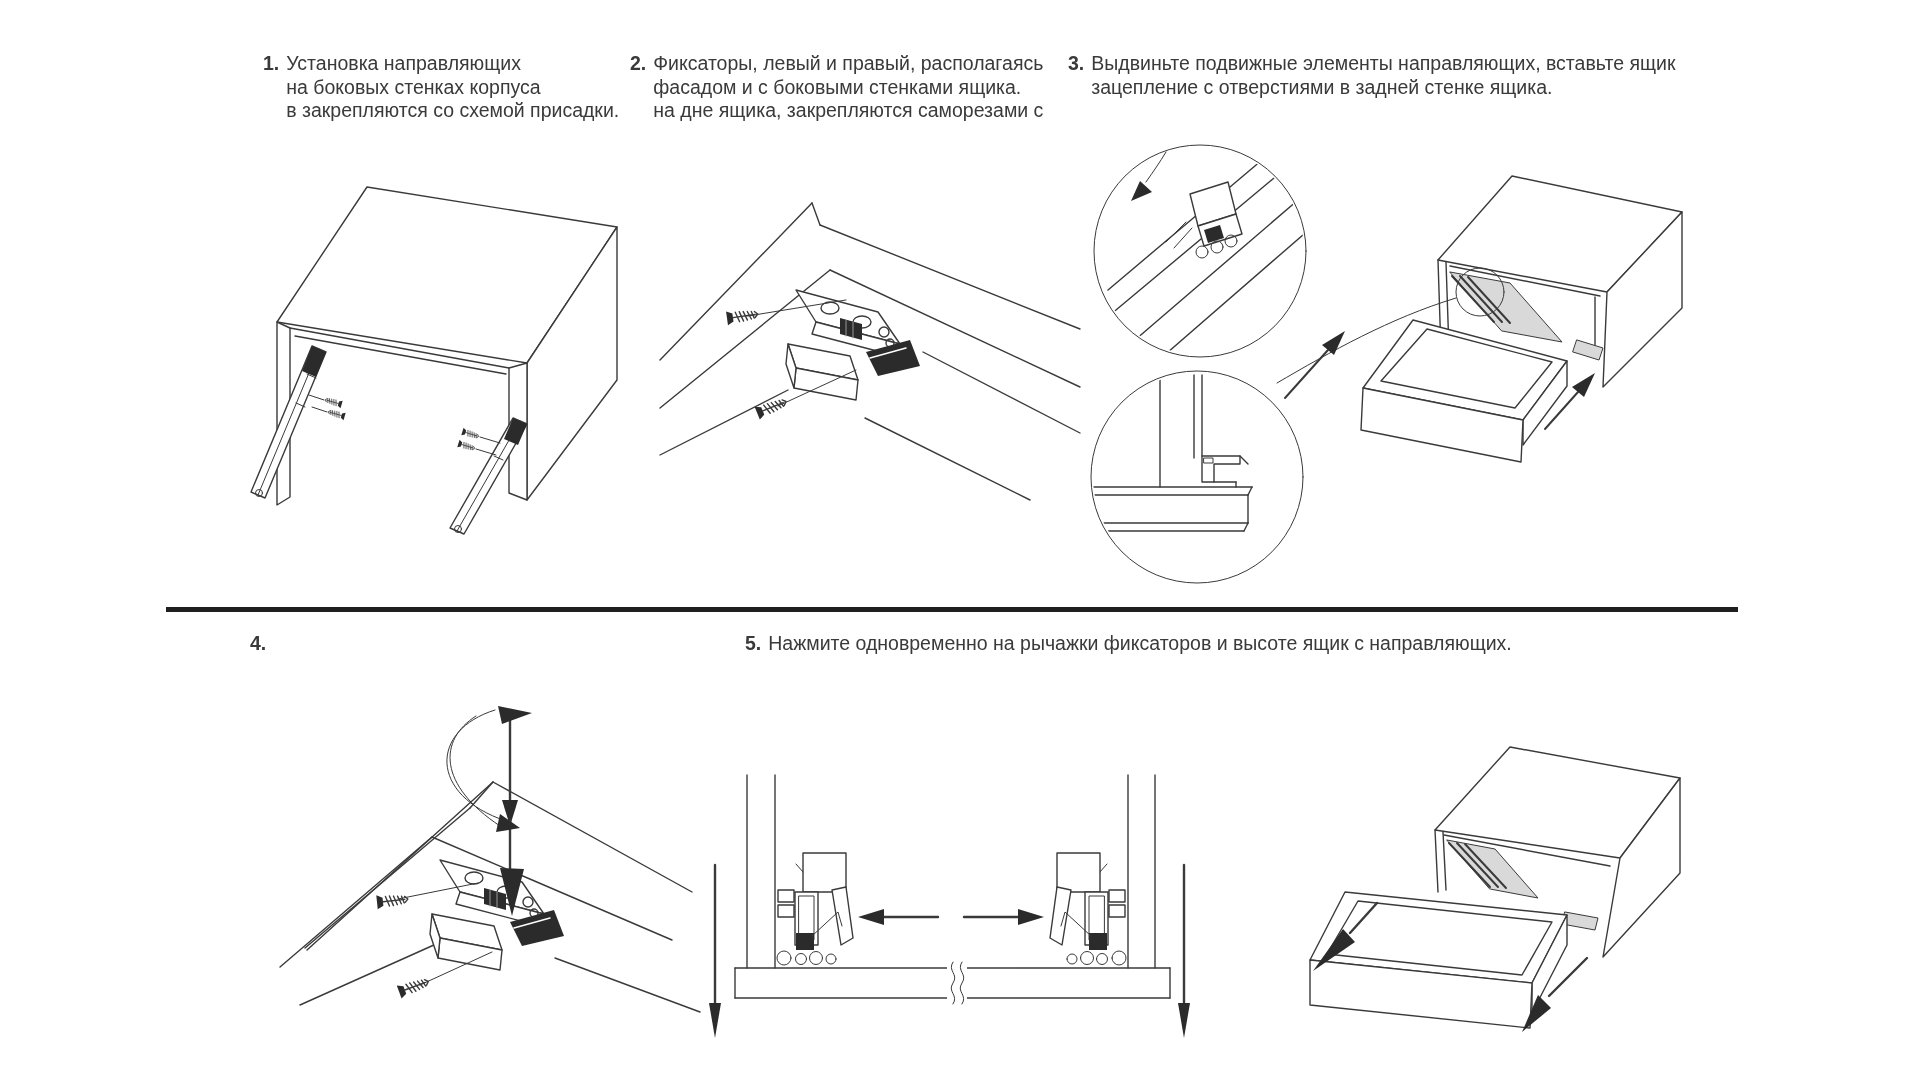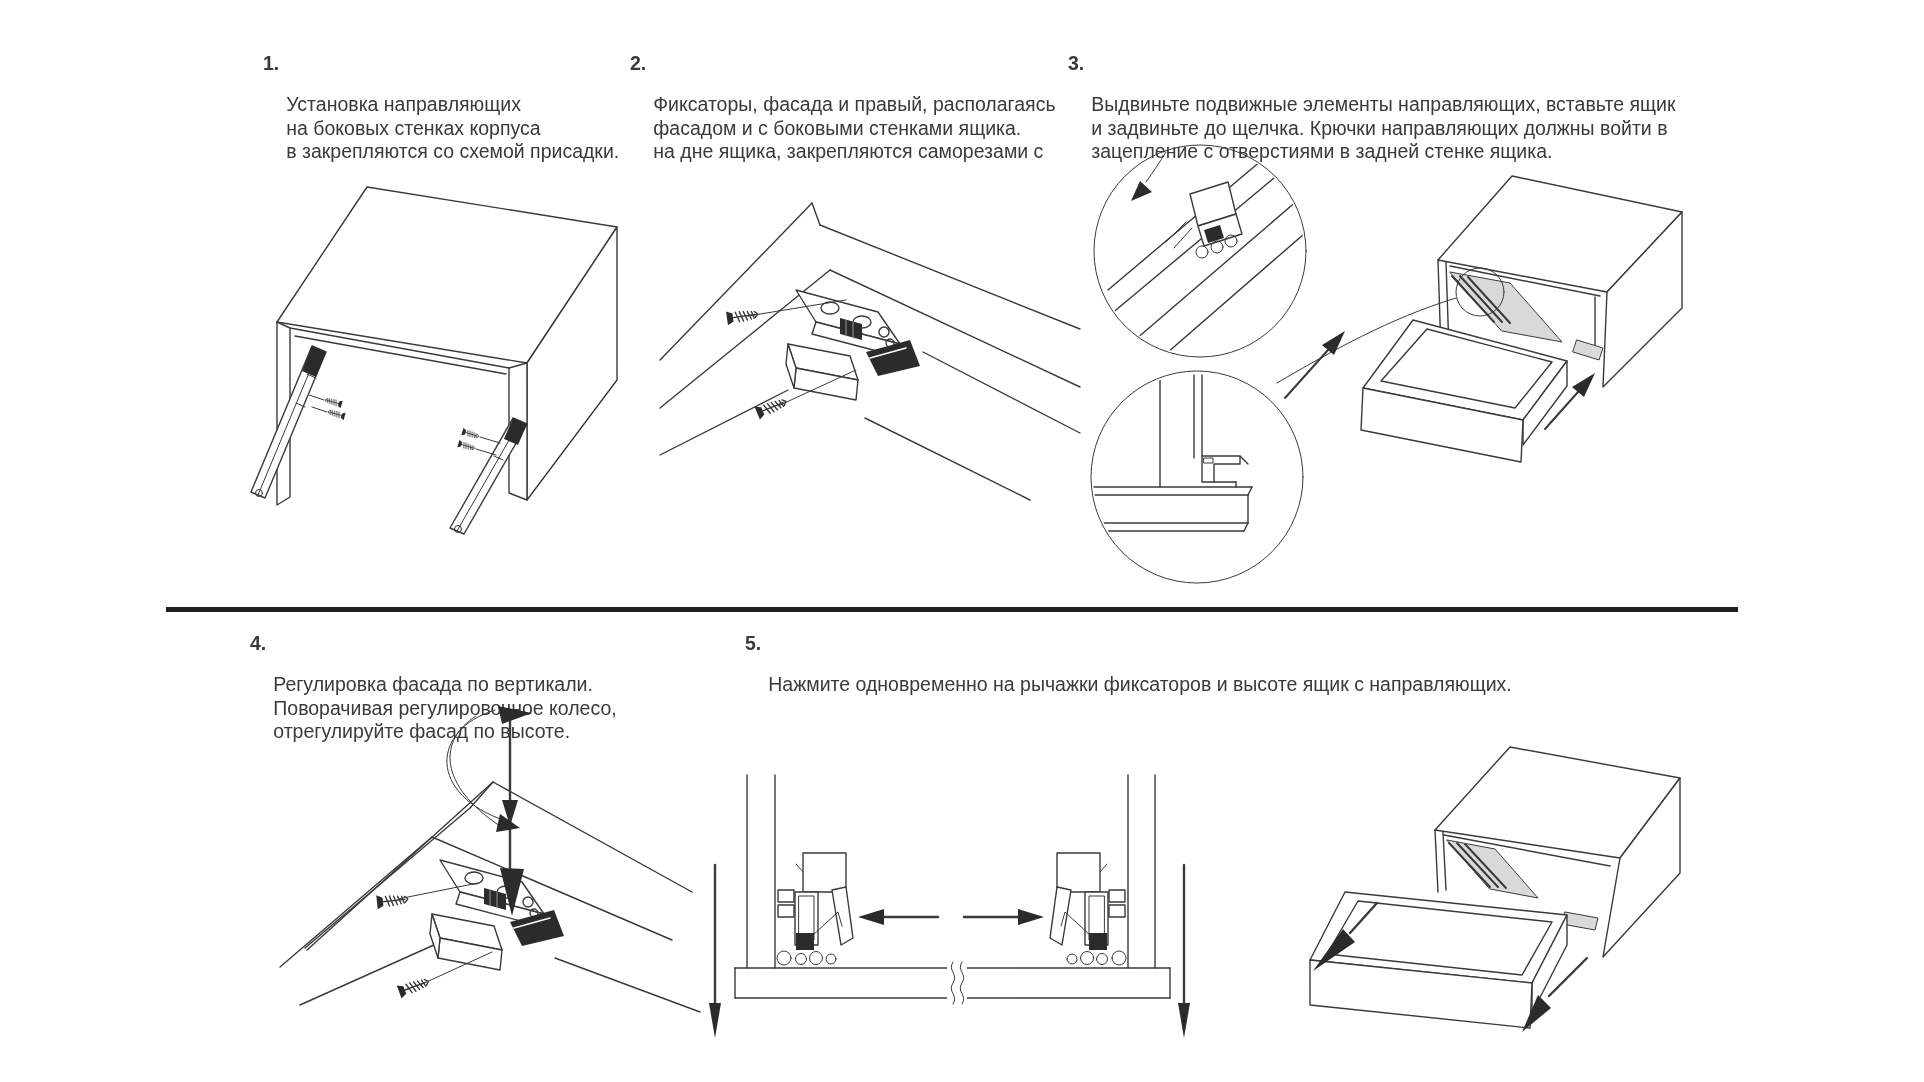--- a/index.html
+++ b/index.html
@@ -1,20 +1,20 @@
 <!DOCTYPE html>
 <html><head>
 <meta charset="utf-8">
 <style>
   html,body{margin:0;padding:0;background:#fff;}
   .page{position:relative;width:1924px;height:1082px;background:#fff;overflow:hidden;
         font-family:"Liberation Sans",sans-serif;color:#3a3a3a;}
   .step{position:absolute;display:flex;font-size:19.5px;line-height:23.5px;}
   .step .num{font-weight:bold;margin-right:7px;white-space:nowrap;}
-  .step .lines{white-space:nowrap;margin-top:41px;}
+  .step .lines{white-space:nowrap;}
   .step .lines span{display:block;}
   .divider{position:absolute;background:#1f1f1f;}
   .figure{position:absolute;}
   svg{display:block;overflow:visible;}
   .ln{stroke:#3a3a3a;stroke-width:1.4;fill:none;stroke-linejoin:round;stroke-linecap:round;}
   .face{stroke:#3a3a3a;stroke-width:1.4;fill:#ffffff;stroke-linejoin:round;}
   .gray{stroke:#3a3a3a;stroke-width:1;fill:#d9d9d9;}
   .dark{fill:#2b2b2b;stroke:none;}
   .thin{stroke:#3a3a3a;stroke-width:1;fill:none;}
 </style>
@@ -59,42 +59,36 @@
     <span class="lines">
       <span>Установка направляющих</span>
       <span>на боковых стенках корпуса</span>
       <span>в закрепляются со схемой присадки.</span>
     </span>
   </div>
 
   <div class="step" style="left:630px;top:52px;width:460px;">
     <span class="num">2.</span>
     <span class="lines">
-      <span>Фиксаторы, фасада и правый, располагаясь</span>
+      <span>Фиксаторы, левый и правый, располагаясь</span>
       <span>фасадом и с боковыми стенками ящика.</span>
       <span>на дне ящика, закрепляются саморезами с</span>
     </span>
   </div>
 
   <div class="step" style="left:1068px;top:52px;width:660px;">
     <span class="num">3.</span>
     <span class="lines">
       <span>Выдвиньте подвижные элементы направляющих, вставьте ящик</span>
-      <span>и задвиньте до щелчка. Крючки направляющих должны войти в</span>
       <span>зацепление с отверстиями в задней стенке ящика.</span>
     </span>
   </div>
 
   <div class="step" style="left:250px;top:632px;width:440px;">
     <span class="num">4.</span>
-    <span class="lines">
-      <span>Регулировка фасада по вертикали.</span>
-      <span>Поворачивая регулировочное колесо,</span>
-      <span>отрегулируйте фасад по высоте.</span>
-    </span>
   </div>
 
   <div class="step" style="left:745px;top:632px;width:880px;">
     <span class="num">5.</span>
     <span class="lines">
       <span>Нажмите одновременно на рычажки фиксаторов и высоте ящик с направляющих.</span>
     </span>
   </div>
 
   <div class="divider" style="left:166px;top:607px;width:1572px;height:4.5px;"></div>

